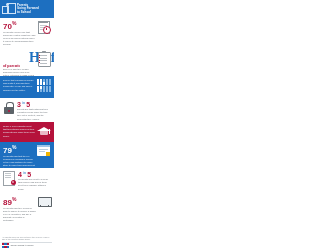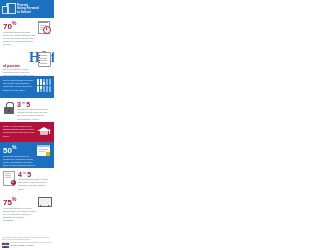--- a/index.html
+++ b/index.html
@@ -223,21 +223,21 @@
         <span class="mort"></span>
           <span class="base"></span>
           <span class="tas"></span>
       </div>
     </div>
   </div>
 
   <div class="sec blue" style="height:26px;">
     <div class="row">
       <div class="col grow">
-        <div class="bigstat s-white"><span>50</span><span class="pct">%</span></div>
+        <div class="bigstat s-white"><span>79</span><span class="pct">%</span></div>
         <div class="blurb t-white">of parents said that they've considered enrolling in college or they had switched to online study to make their schedules fit the pieces.</div>
       </div>
       <div class="ic ic-win">
         <span class="fr"></span>
           <span class="bar"></span>
         <span class="ln" style="top:4px;width:9px;"></span>
         <span class="ln" style="top:6px;width:6px;"></span>
         <span class="sq"></span>
       </div>
     </div>
@@ -259,21 +259,21 @@
           <span class="num s-red">5</span>
         </div>
         <div class="blurb t-gray">of parents who went to college think school has helped them meet their originally attained goals.</div>
       </div>
     </div>
   </div>
 
   <div class="sec white" style="height:24px;">
     <div class="row">
       <div class="col grow">
-        <div class="bigstat s-red"><span>75</span><span class="pct">%</span></div>
+        <div class="bigstat s-red"><span>89</span><span class="pct">%</span></div>
         <div class="blurb t-gray">of parents said they would go back to school to pursue a higher level of education, and say a graduate credential is worthwhile.</div>
       </div>
       <div class="ic ic-board">
         <span class="bd"></span>
           <span class="lg"></span>
           <span class="rg"></span>
       </div>
     </div>
   </div>
 

